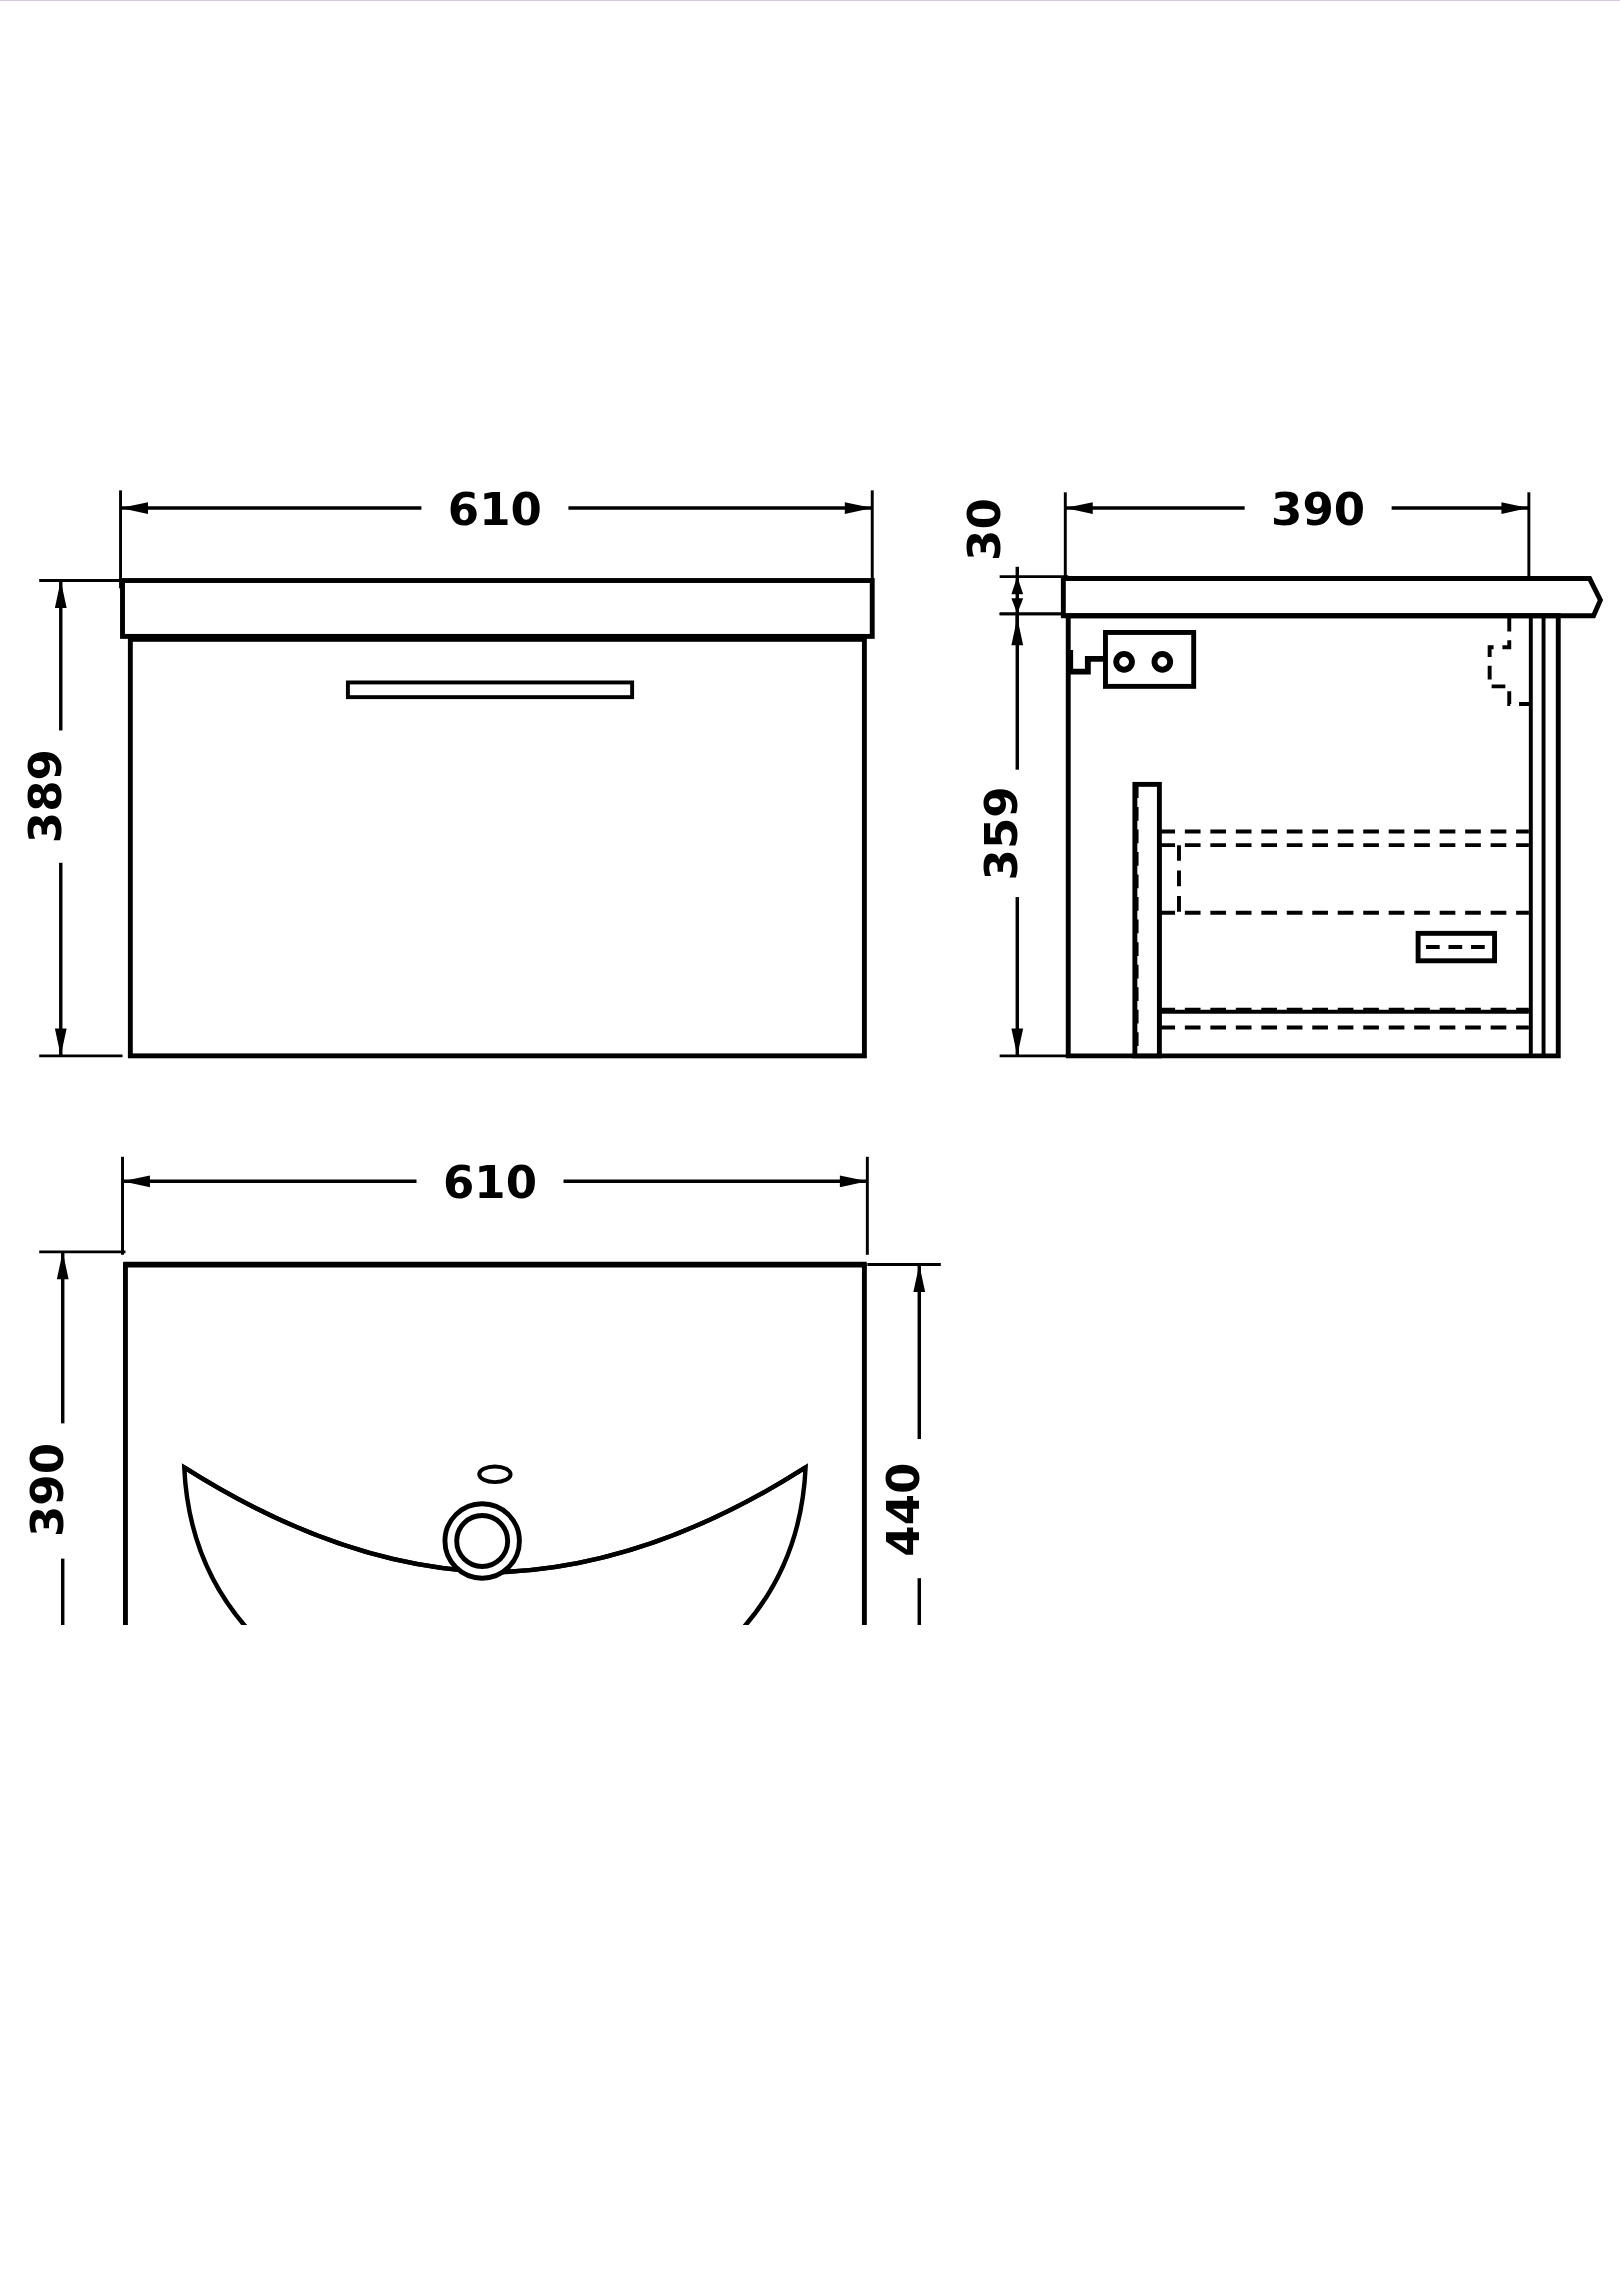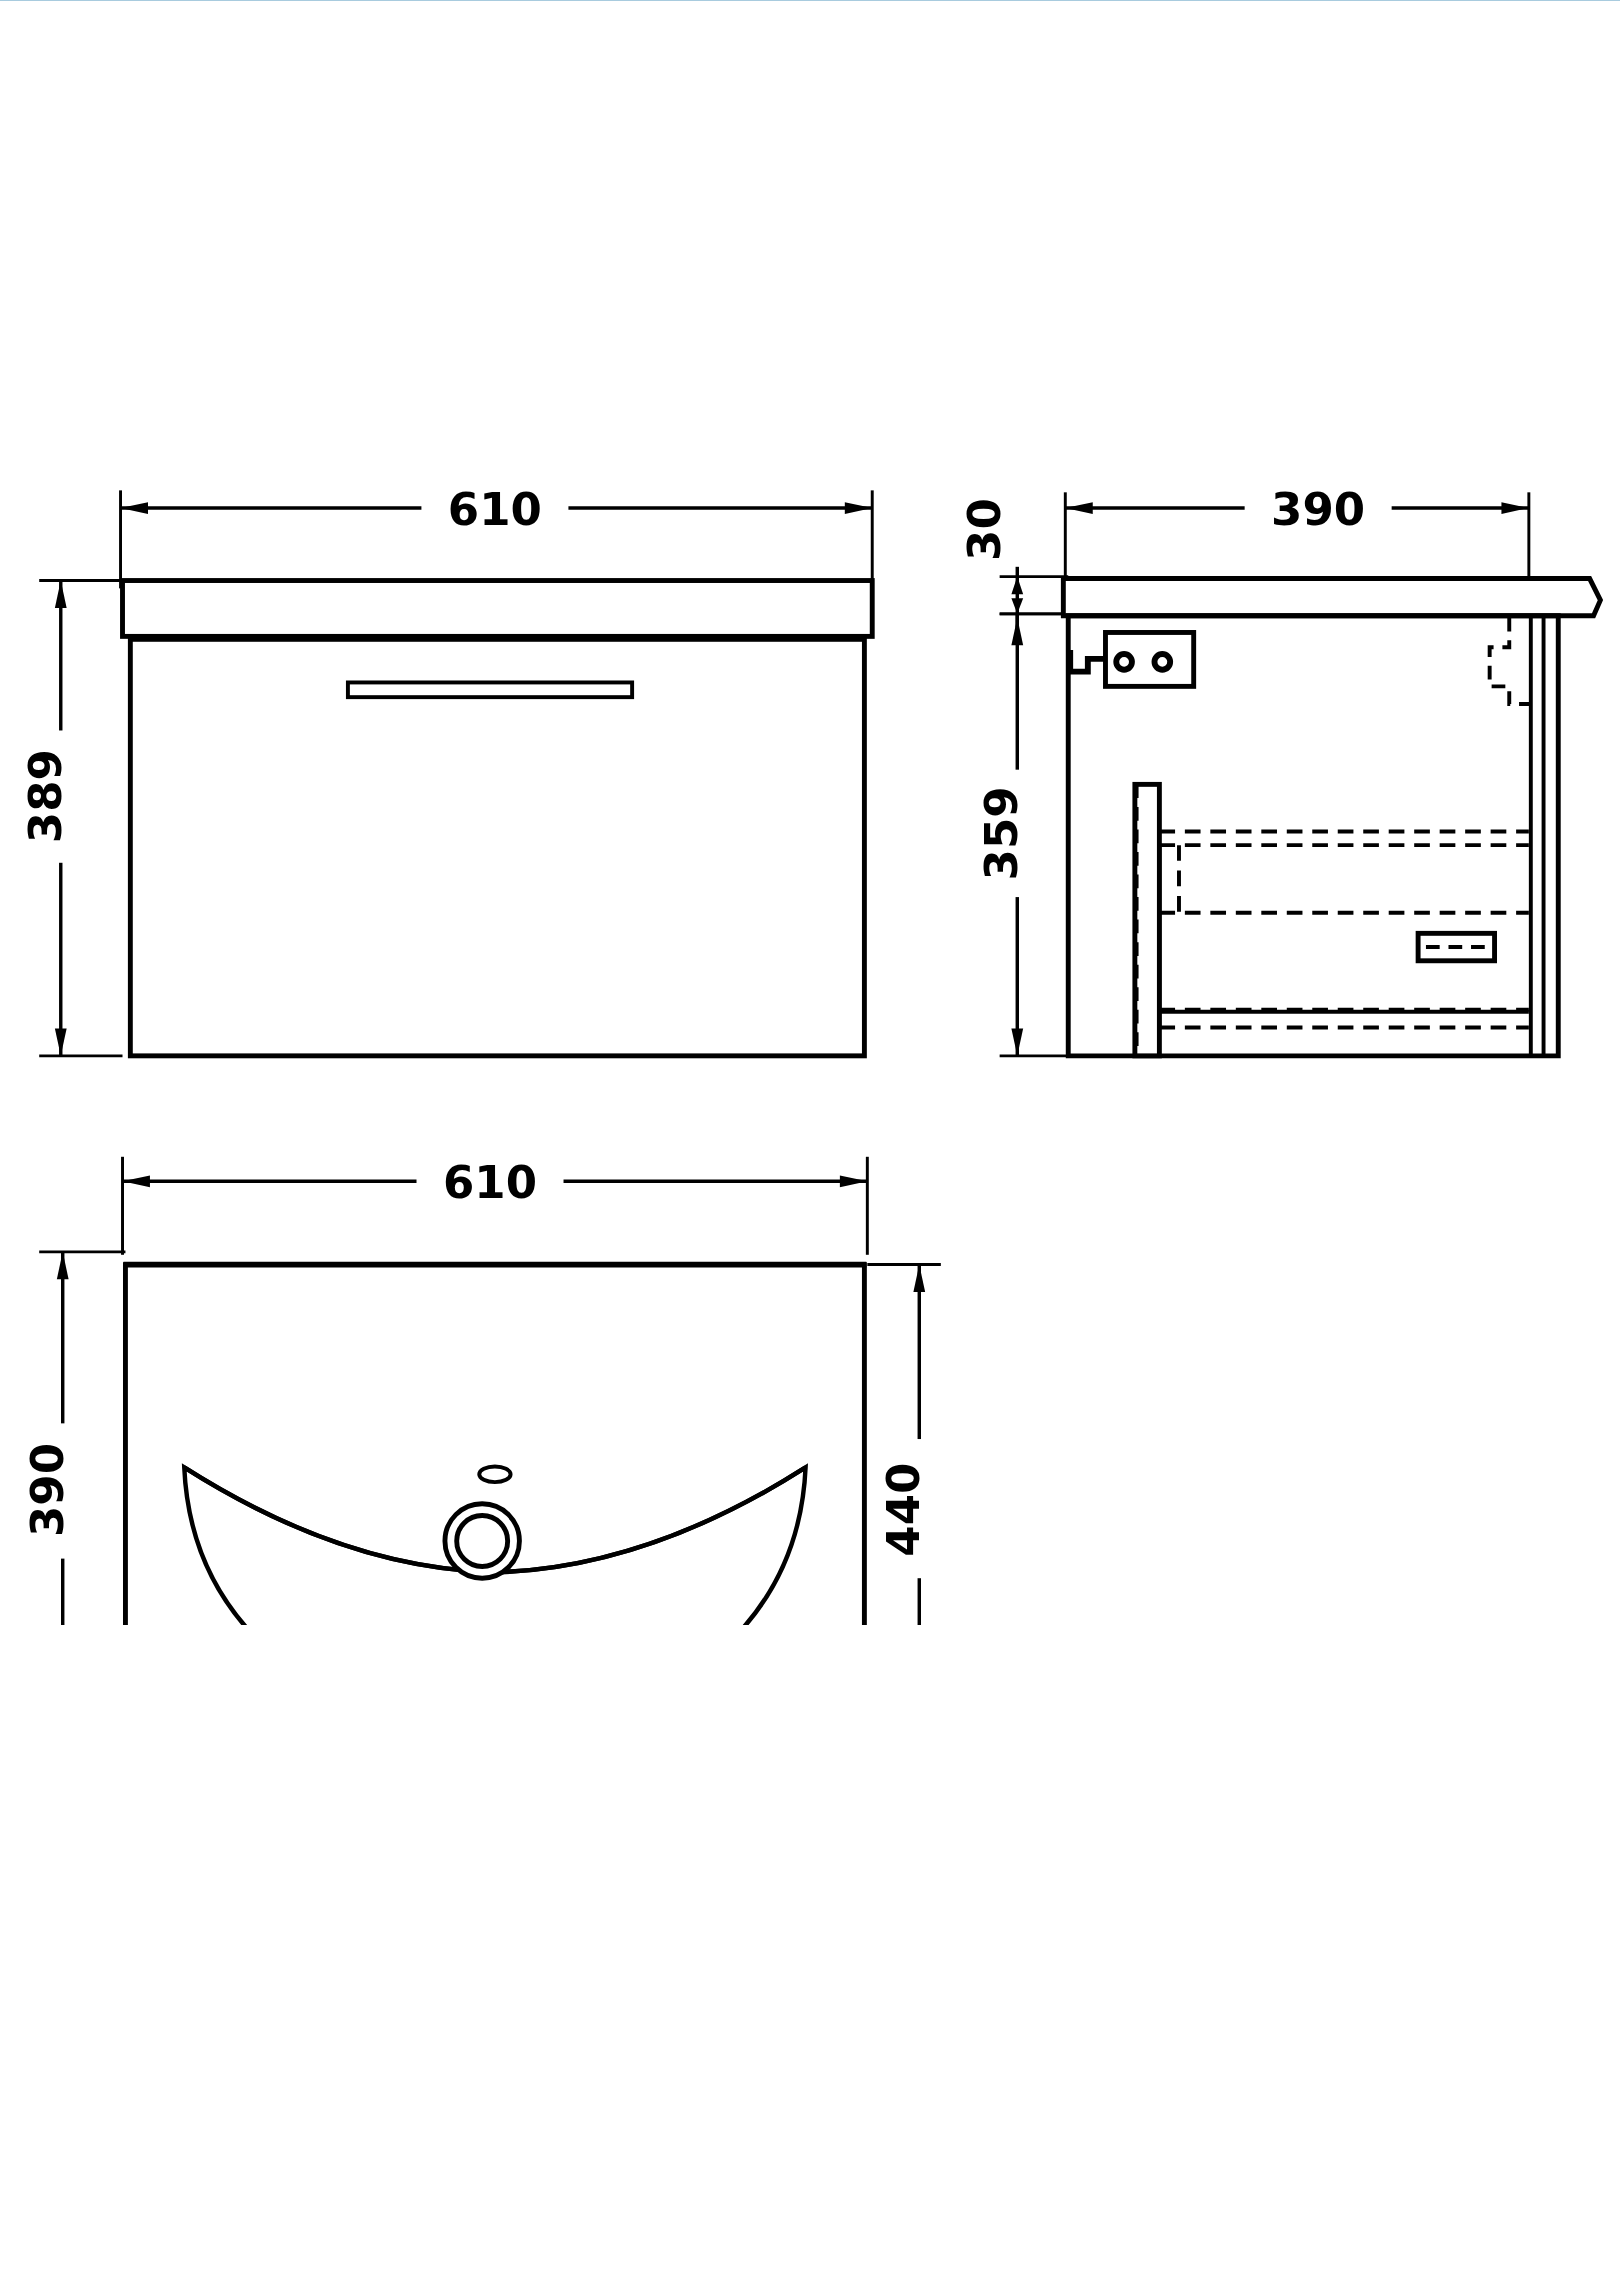--- a/index.html
+++ b/index.html
@@ -7,21 +7,21 @@
     padding: 0;
     background: #ffffff;
   }
   body {
     font-family: "DejaVu Sans", sans-serif;
   }
   #sheet {
     position: relative;
     width: 1620px;
     height: 1625px;
-    background: #0369a1;
+    background: #8b5cf6;
     overflow: hidden;
   }
   #sheet svg {
     display: block;
     width: 1620px;
     height: 2293px;
   }
   .dimtext {
     font-family: "DejaVu Sans", sans-serif;
     font-weight: bold;

